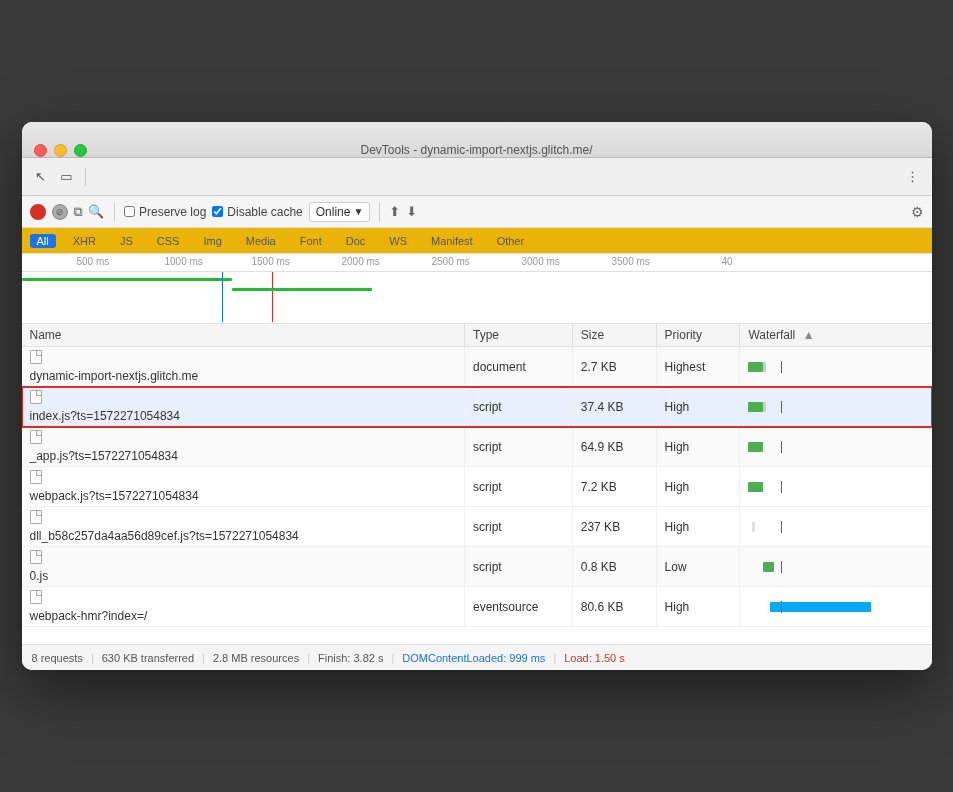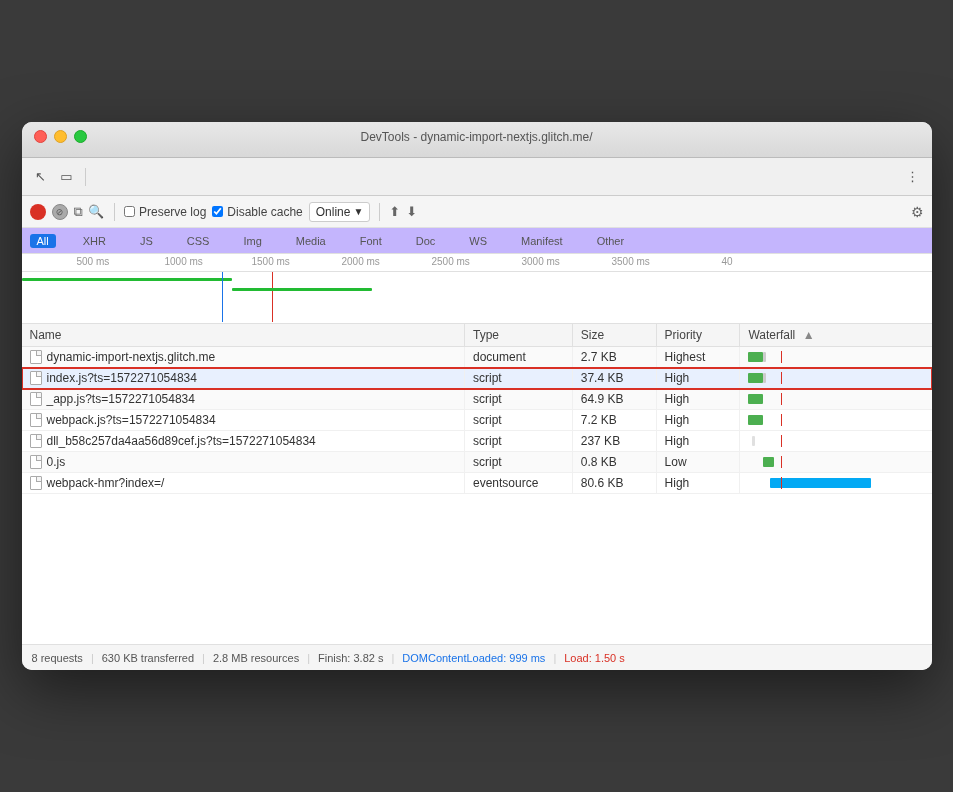--- a/index.html
+++ b/index.html
@@ -16,22 +16,22 @@
       width: 910px;
       background: #f5f5f5;
       border-radius: 10px;
       overflow: hidden;
       box-shadow: 0 20px 60px rgba(0,0,0,0.5);
     }
     .title-bar {
       background: linear-gradient(to bottom, #e8e8e8, #d8d8d8);
       height: 36px;
       display: flex;
-      align-items: flex-start;
-      padding: 8px 12px;
+      align-items: flex-end;
+      padding: 0 12px;
       border-bottom: 1px solid #bbb;
       position: relative;
     }
     .traffic-lights {
       display: flex;
       gap: 7px;
       align-items: center;
     }
     .traffic-light {
       width: 13px;
@@ -175,26 +175,26 @@
       width: 80px;
     }
     .hide-data-label {
       display: flex;
       align-items: center;
       gap: 4px;
       font-size: 12px;
       color: #444;
     }
     .filter-type-bar {
-      background: #c4b5fd;
+      background: #eab308;
       border-bottom: 1px solid #e0e0e0;
       display: flex;
       align-items: center;
       padding: 2px 8px;
-      gap: 20px;
+      gap: 10px;
       height: 26px;
     }
     .filter-type-btn {
       padding: 1px 7px;
       font-size: 11px;
       color: #555;
       cursor: pointer;
       border-radius: 3px;
       border: none;
       background: transparent;
@@ -271,21 +271,21 @@
       outline-offset: -1px;
     }
     tbody tr.alt { background: #fafafa; }
     td {
       padding: 3px 8px;
       color: #333;
       white-space: nowrap;
       border-right: 1px solid #f0f0f0;
     }
     td:last-child { border-right: none; }
-    .td-name { display: flex; align-items: flex-start; gap: 5px; }
+    .td-name { display: flex; align-items: flex-start; gap: 5px; flex-direction: column; }
     .file-icon {
       width: 12px; height: 14px;
       border: 1px solid #aaa;
       border-radius: 1px;
       background: #fff;
       flex-shrink: 0;
       position: relative;
     }
     .file-icon::before {
       content: '';

